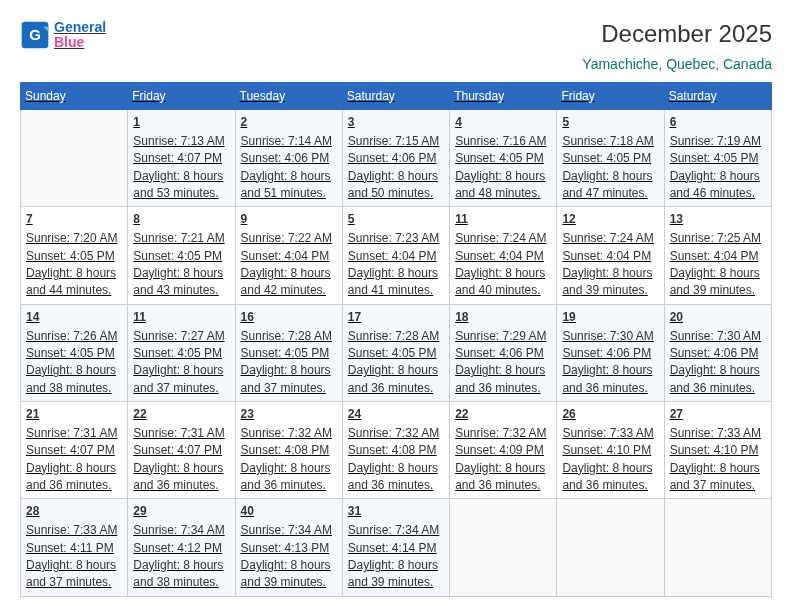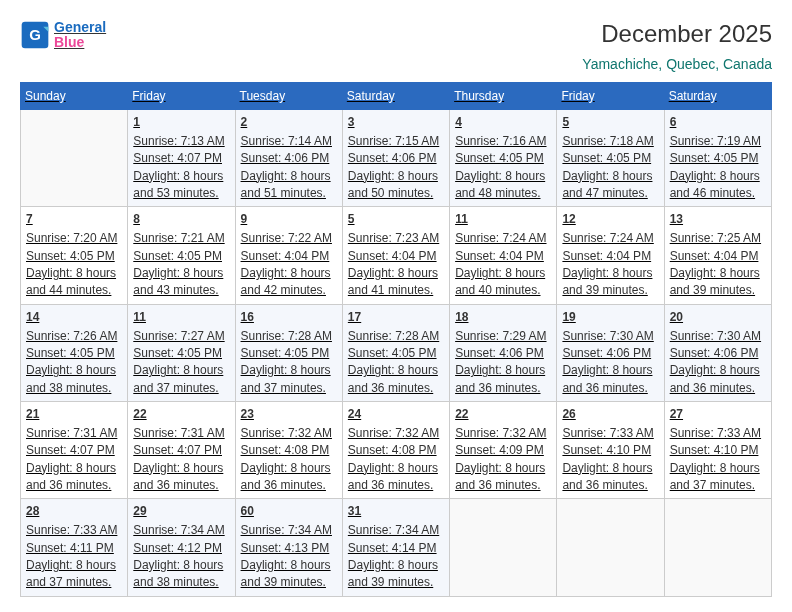--- a/index.html
+++ b/index.html
@@ -247,21 +247,21 @@
       <tr>
         <td>
           <span class="day-num">28</span>
           <div class="day-detail">Sunrise: 7:33 AM<br>Sunset: 4:11 PM<br>Daylight: 8 hours and 37 minutes.</div>
         </td>
         <td>
           <span class="day-num">29</span>
           <div class="day-detail">Sunrise: 7:34 AM<br>Sunset: 4:12 PM<br>Daylight: 8 hours and 38 minutes.</div>
         </td>
         <td>
-          <span class="day-num">60</span>
+          <span class="day-num">40</span>
           <div class="day-detail">Sunrise: 7:34 AM<br>Sunset: 4:13 PM<br>Daylight: 8 hours and 39 minutes.</div>
         </td>
         <td>
           <span class="day-num">31</span>
           <div class="day-detail">Sunrise: 7:34 AM<br>Sunset: 4:14 PM<br>Daylight: 8 hours and 39 minutes.</div>
         </td>
         <td class="empty"></td>
         <td class="empty"></td>
         <td class="empty"></td>
       </tr>

